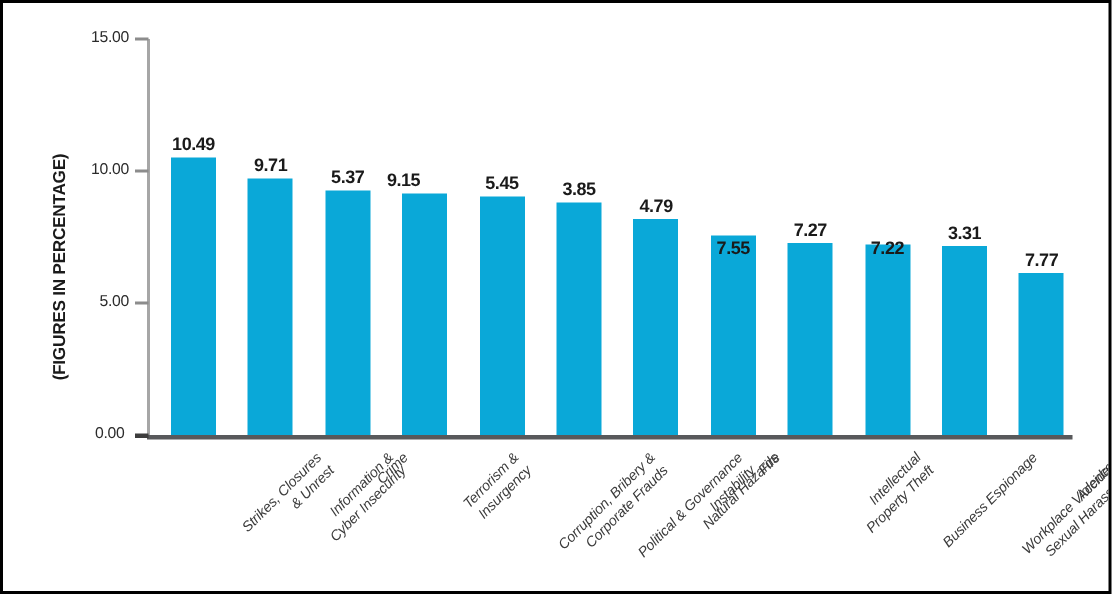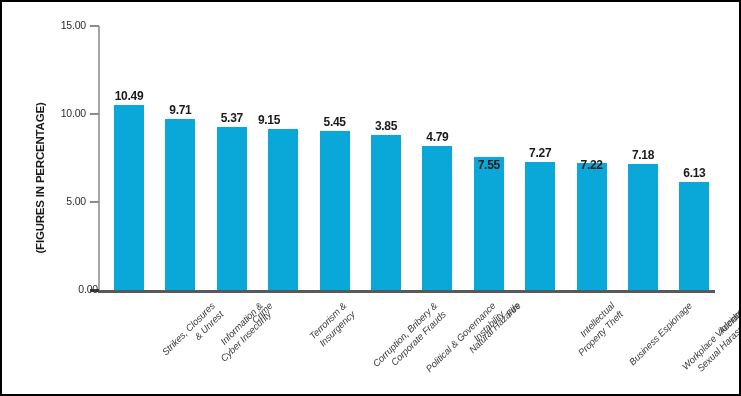--- a/index.html
+++ b/index.html
@@ -111,21 +111,21 @@
 <div id="chart-frame">
   <div id="plot-area">
 
     <div id="y-axis-title">(FIGURES IN PERCENTAGE)</div>
 
     <div id="y-axis-line"></div>
     <div id="x-axis-line"></div>
 
     <div id="y-ticks">
         <div class="y-tick-mark" style="top: 287px; background: rgb(61, 61, 61); height: 3px;"></div>
-        <div class="y-tick-label" style="position: absolute; left: 40px; width: 56px; top: 281px;">0.00</div>
+        <div class="y-tick-label" style="position: absolute; left: 25px; width: 56px; top: 281px;">0.00</div>
         <div class="y-tick-mark" style="top: 199px;"></div>
         <div class="y-tick-label" style="position: absolute; left: 28px; width: 56px; top: 193px;">5.00</div>
         <div class="y-tick-mark" style="top: 111px;"></div>
         <div class="y-tick-label" style="position: absolute; left: 28px; width: 56px; top: 105px;">10.00</div>
         <div class="y-tick-mark" style="top: 23px;"></div>
         <div class="y-tick-label" style="position: absolute; left: 28px; width: 56px; top: 17px;">15.00</div>
       </div>
     <div id="bars">
         <div class="bar" style="left: 112px; top: 103.376px; width: 30px; height: 184.624px; background: rgb(10, 168, 216);"></div>
         <div class="bar-value" style="left: 100px; width: 54px; top: 87.376px;">10.49</div>
@@ -141,23 +141,23 @@
         <div class="bar-value" style="left: 357px; width: 54px; top: 116.944px;">3.85</div>
         <div class="bar" style="left: 420.4px; top: 144.032px; width: 30px; height: 143.968px; background: rgb(10, 168, 216);"></div>
         <div class="bar-value" style="left: 408.4px; width: 54px; top: 128.032px;">4.79</div>
         <div class="bar" style="left: 471.8px; top: 155.12px; width: 30px; height: 132.88px; background: rgb(10, 168, 216);"></div>
         <div class="bar-value" style="left: 459.8px; width: 54px; top: 156px;">7.55</div>
         <div class="bar" style="left: 523.2px; top: 160.048px; width: 30px; height: 127.952px; background: rgb(10, 168, 216);"></div>
         <div class="bar-value" style="left: 511.2px; width: 54px; top: 144.048px;">7.27</div>
         <div class="bar" style="left: 574.6px; top: 160.928px; width: 30px; height: 127.072px; background: rgb(10, 168, 216);"></div>
         <div class="bar-value" style="left: 562.6px; width: 54px; top: 156px;">7.22</div>
         <div class="bar" style="left: 626px; top: 161.632px; width: 30px; height: 126.368px; background: rgb(10, 168, 216);"></div>
-        <div class="bar-value" style="left: 614px; width: 54px; top: 145.632px;">7.18</div>
+        <div class="bar-value" style="left: 614px; width: 54px; top: 145.632px;">3.31</div>
         <div class="bar" style="left: 677.4px; top: 180.112px; width: 30px; height: 107.888px; background: rgb(10, 168, 216);"></div>
-        <div class="bar-value" style="left: 665.4px; width: 54px; top: 164.112px;">6.13</div>
+        <div class="bar-value" style="left: 665.4px; width: 54px; top: 164.112px;">7.77</div>
       </div>
     <div id="cat-labels">
         <div class="cat-label" style="left: 137px; top: 298px;">Strikes, Closures
 &amp; Unrest</div>
         <div class="cat-label" style="left: 188.4px; top: 298px;">Information &amp;
 Cyber Insecurity</div>
         <div class="cat-label" style="left: 239.8px; top: 298px;">Crime</div>
         <div class="cat-label" style="left: 291.2px; top: 298px;">Terrorism &amp;
 Insurgency</div>
         <div class="cat-label" style="left: 342.6px; top: 298px;">Corruption, Bribery &amp;

